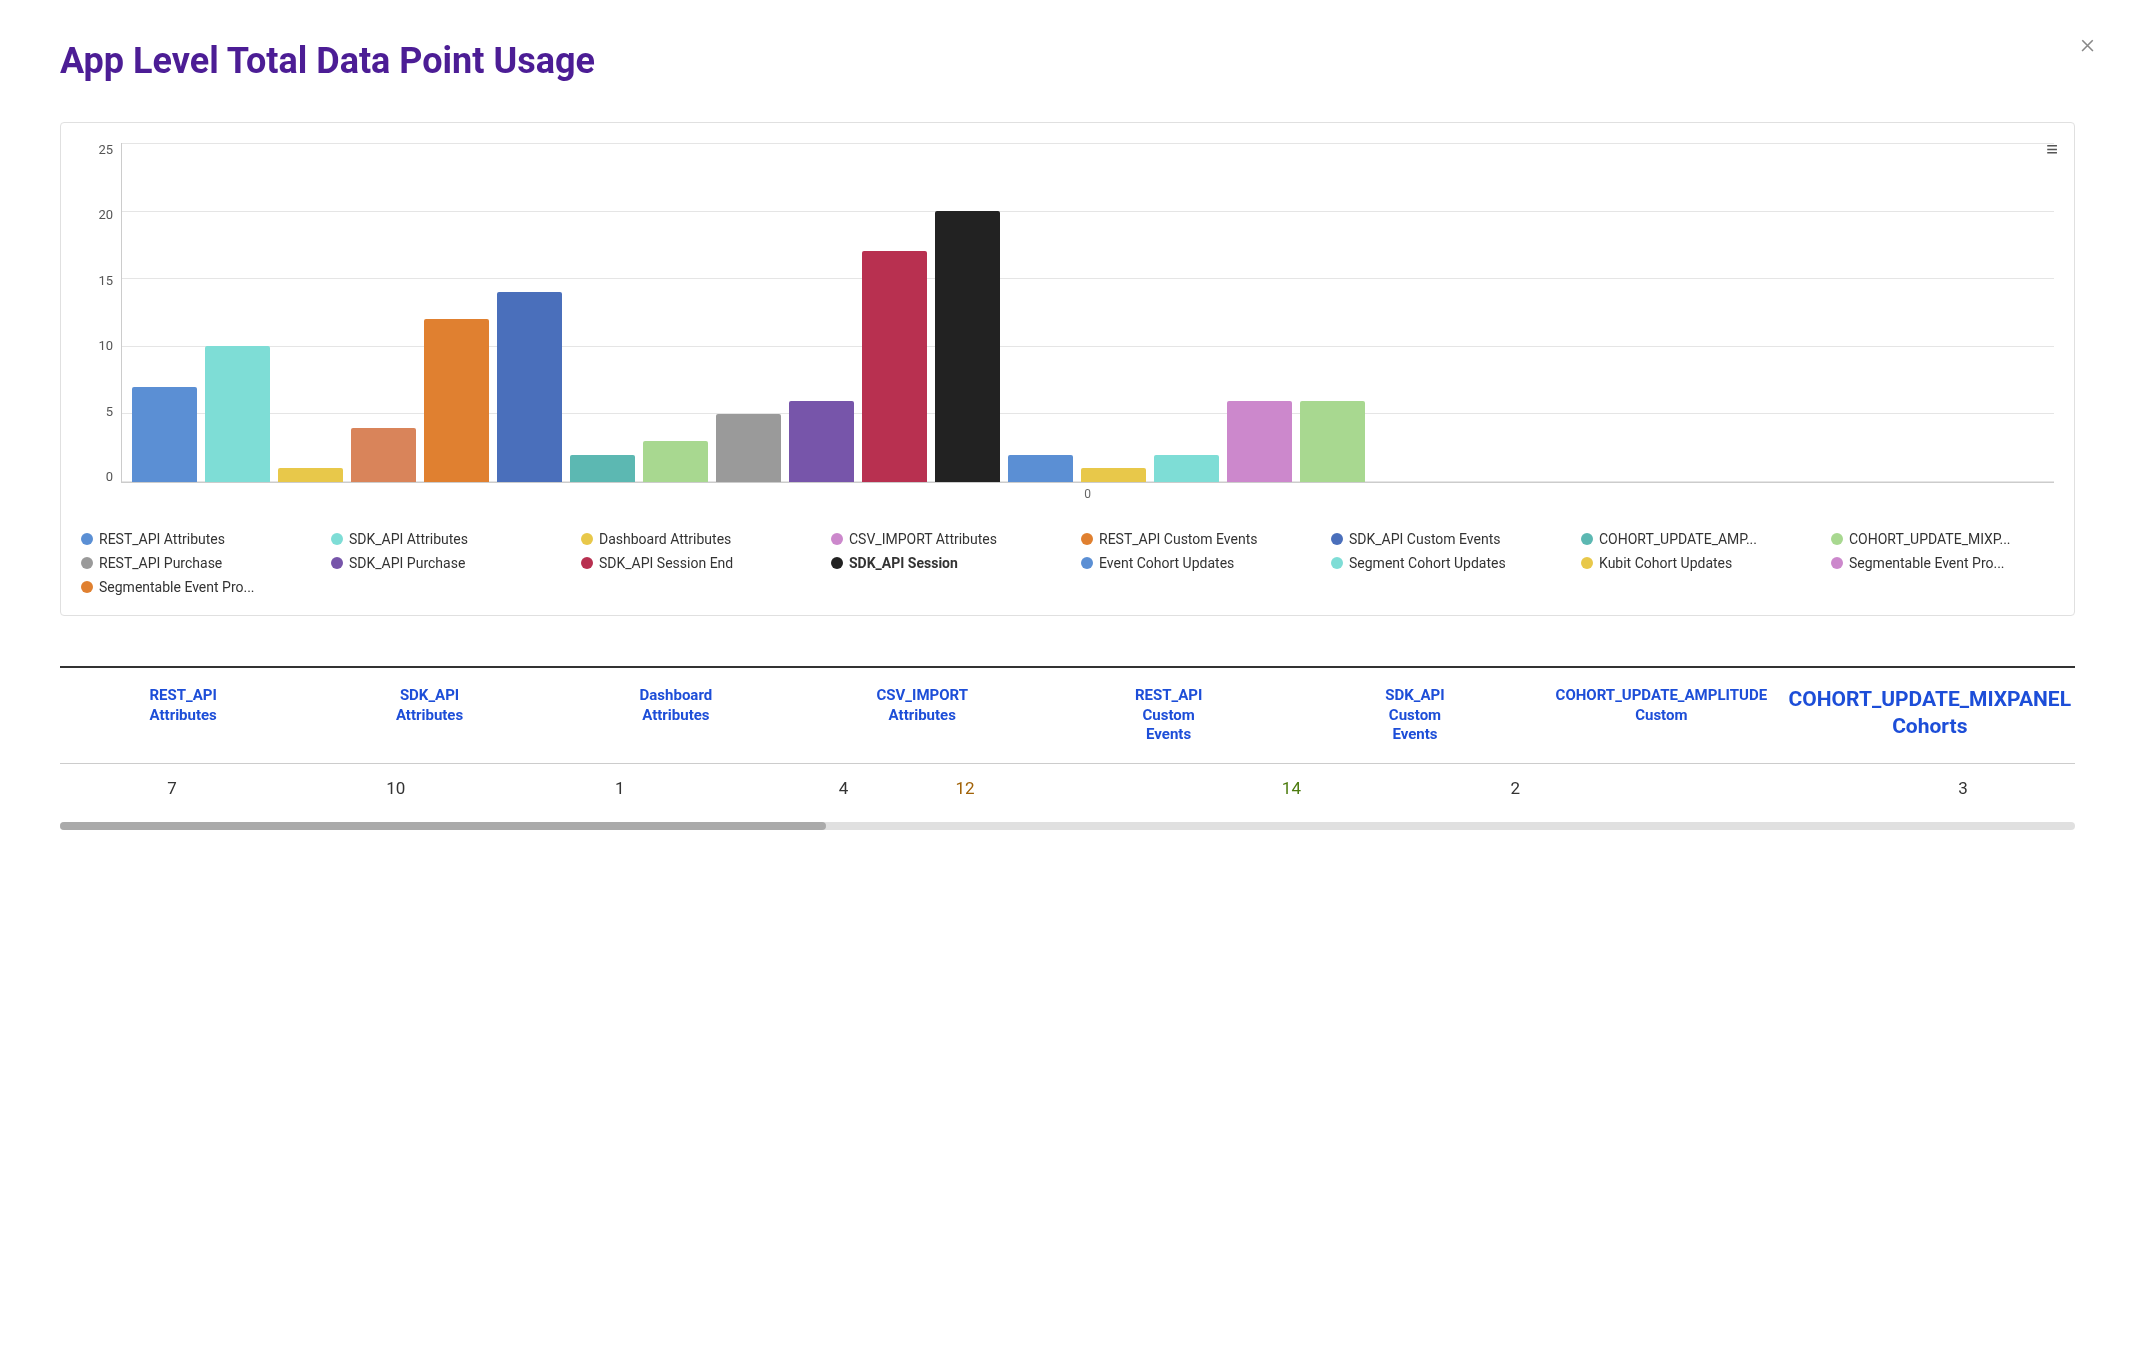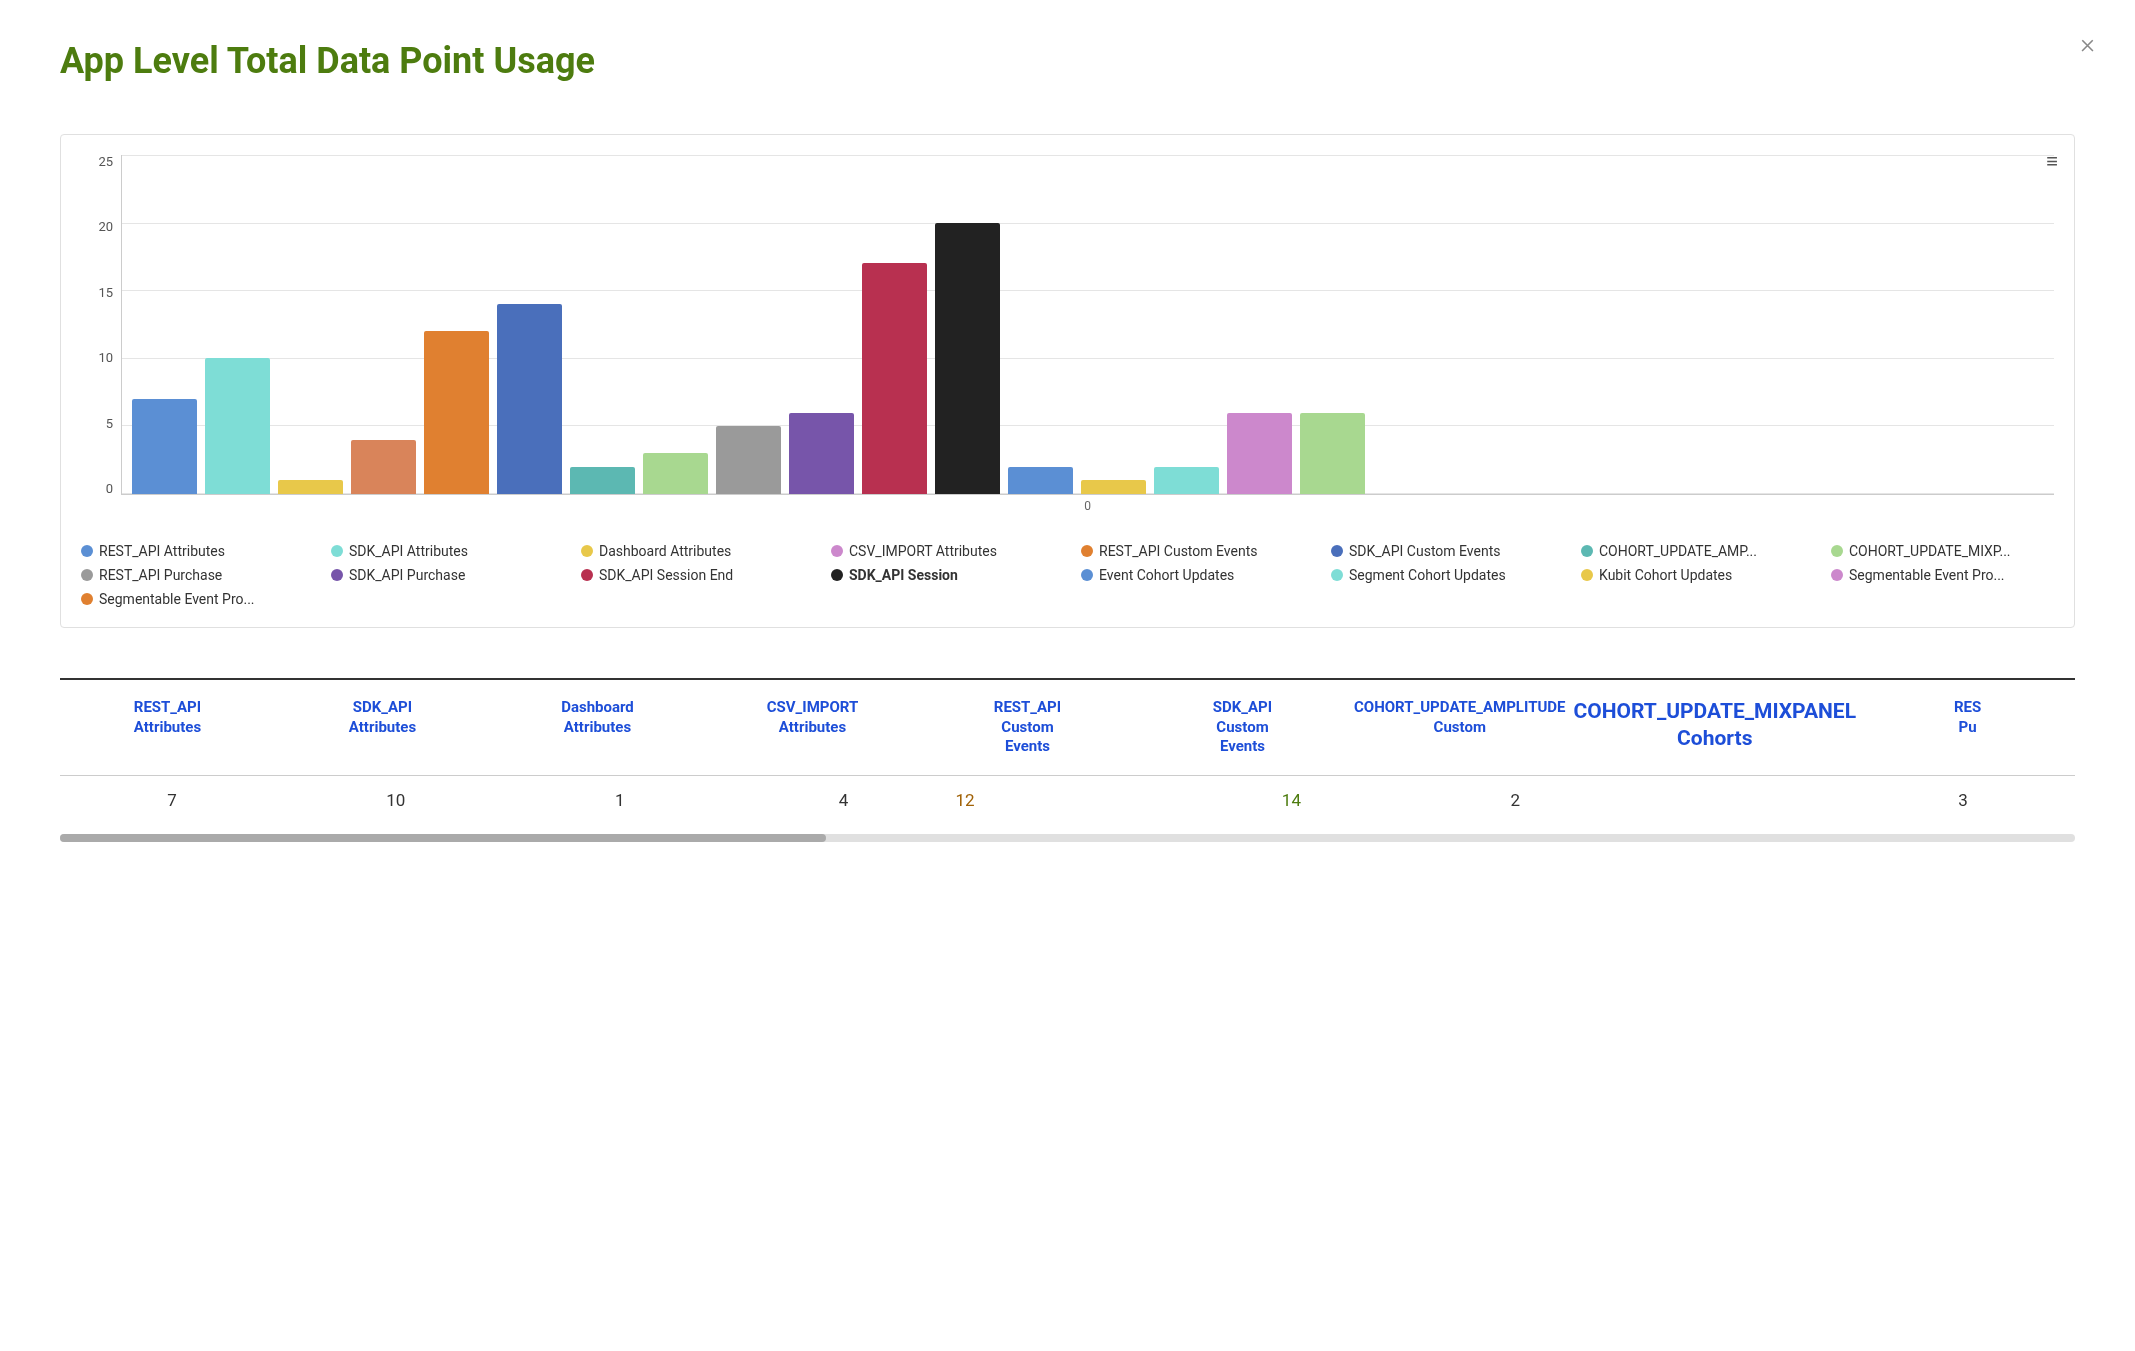--- a/index.html
+++ b/index.html
@@ -20,22 +20,22 @@
       font-size: 28px;
       color: #888;
       cursor: pointer;
       font-weight: 300;
       line-height: 1;
     }
 
     .page-title {
       font-size: 36px;
       font-weight: 700;
-      color: #4d7c0f;
-      margin-bottom: 52px;
+      color: #4c1d95;
+      margin-bottom: 40px;
     }
 
     .chart-container {
       width: 100%;
       background: #fff;
       border: 1px solid #e0e0e0;
       border-radius: 4px;
       padding: 20px 20px 10px;
       position: relative;
     }
@@ -340,22 +340,20 @@
       <div class="col" style="white-space: pre-wrap; font-size: 15px; font-weight: 700; text-align: center; padding: 8px 4px;">REST_API
 Custom
 Events</div>
       <div class="col" style="white-space: pre-wrap; font-size: 15px; font-weight: 700; text-align: center; padding: 8px 4px;">SDK_API
 Custom
 Events</div>
       <div class="col" style="white-space: pre-wrap; font-size: 15px; font-weight: 700; text-align: center; padding: 8px 4px;">COHORT_UPDATE_AMPLITUDE
 Custom</div>
       <div class="col" style="white-space: pre-wrap; font-size: 21px; font-weight: 700; text-align: center; padding: 8px 4px;">COHORT_UPDATE_MIXPANEL
 Cohorts</div>
-      <div class="col" style="white-space: pre-wrap; font-size: 15px; font-weight: 700; text-align: center; padding: 8px 4px;">RES
-Pu</div>
     </div>
   <div class="bottom-table-values" id="table-values">
   <div class="col-val" style="text-align: center; font-size: 17px; color: rgb(51, 51, 51);">7</div>
       <div class="col-val" style="text-align: center; font-size: 17px; color: rgb(51, 51, 51);">10</div>
       <div class="col-val" style="text-align: center; font-size: 17px; color: rgb(51, 51, 51);">1</div>
       <div class="col-val" style="text-align: center; font-size: 17px; color: rgb(51, 51, 51);">4</div>
       <div class="col-val" style="text-align: left; font-size: 17px; color: #a16207;">12</div>
       <div class="col-val" style="text-align: center; font-size: 17px; color: #4d7c0f;">14</div>
       <div class="col-val" style="text-align: center; font-size: 17px; color: rgb(51, 51, 51);">2</div>
       <div class="col-val" style="text-align: center; font-size: 17px; color: rgb(51, 51, 51);"></div>

